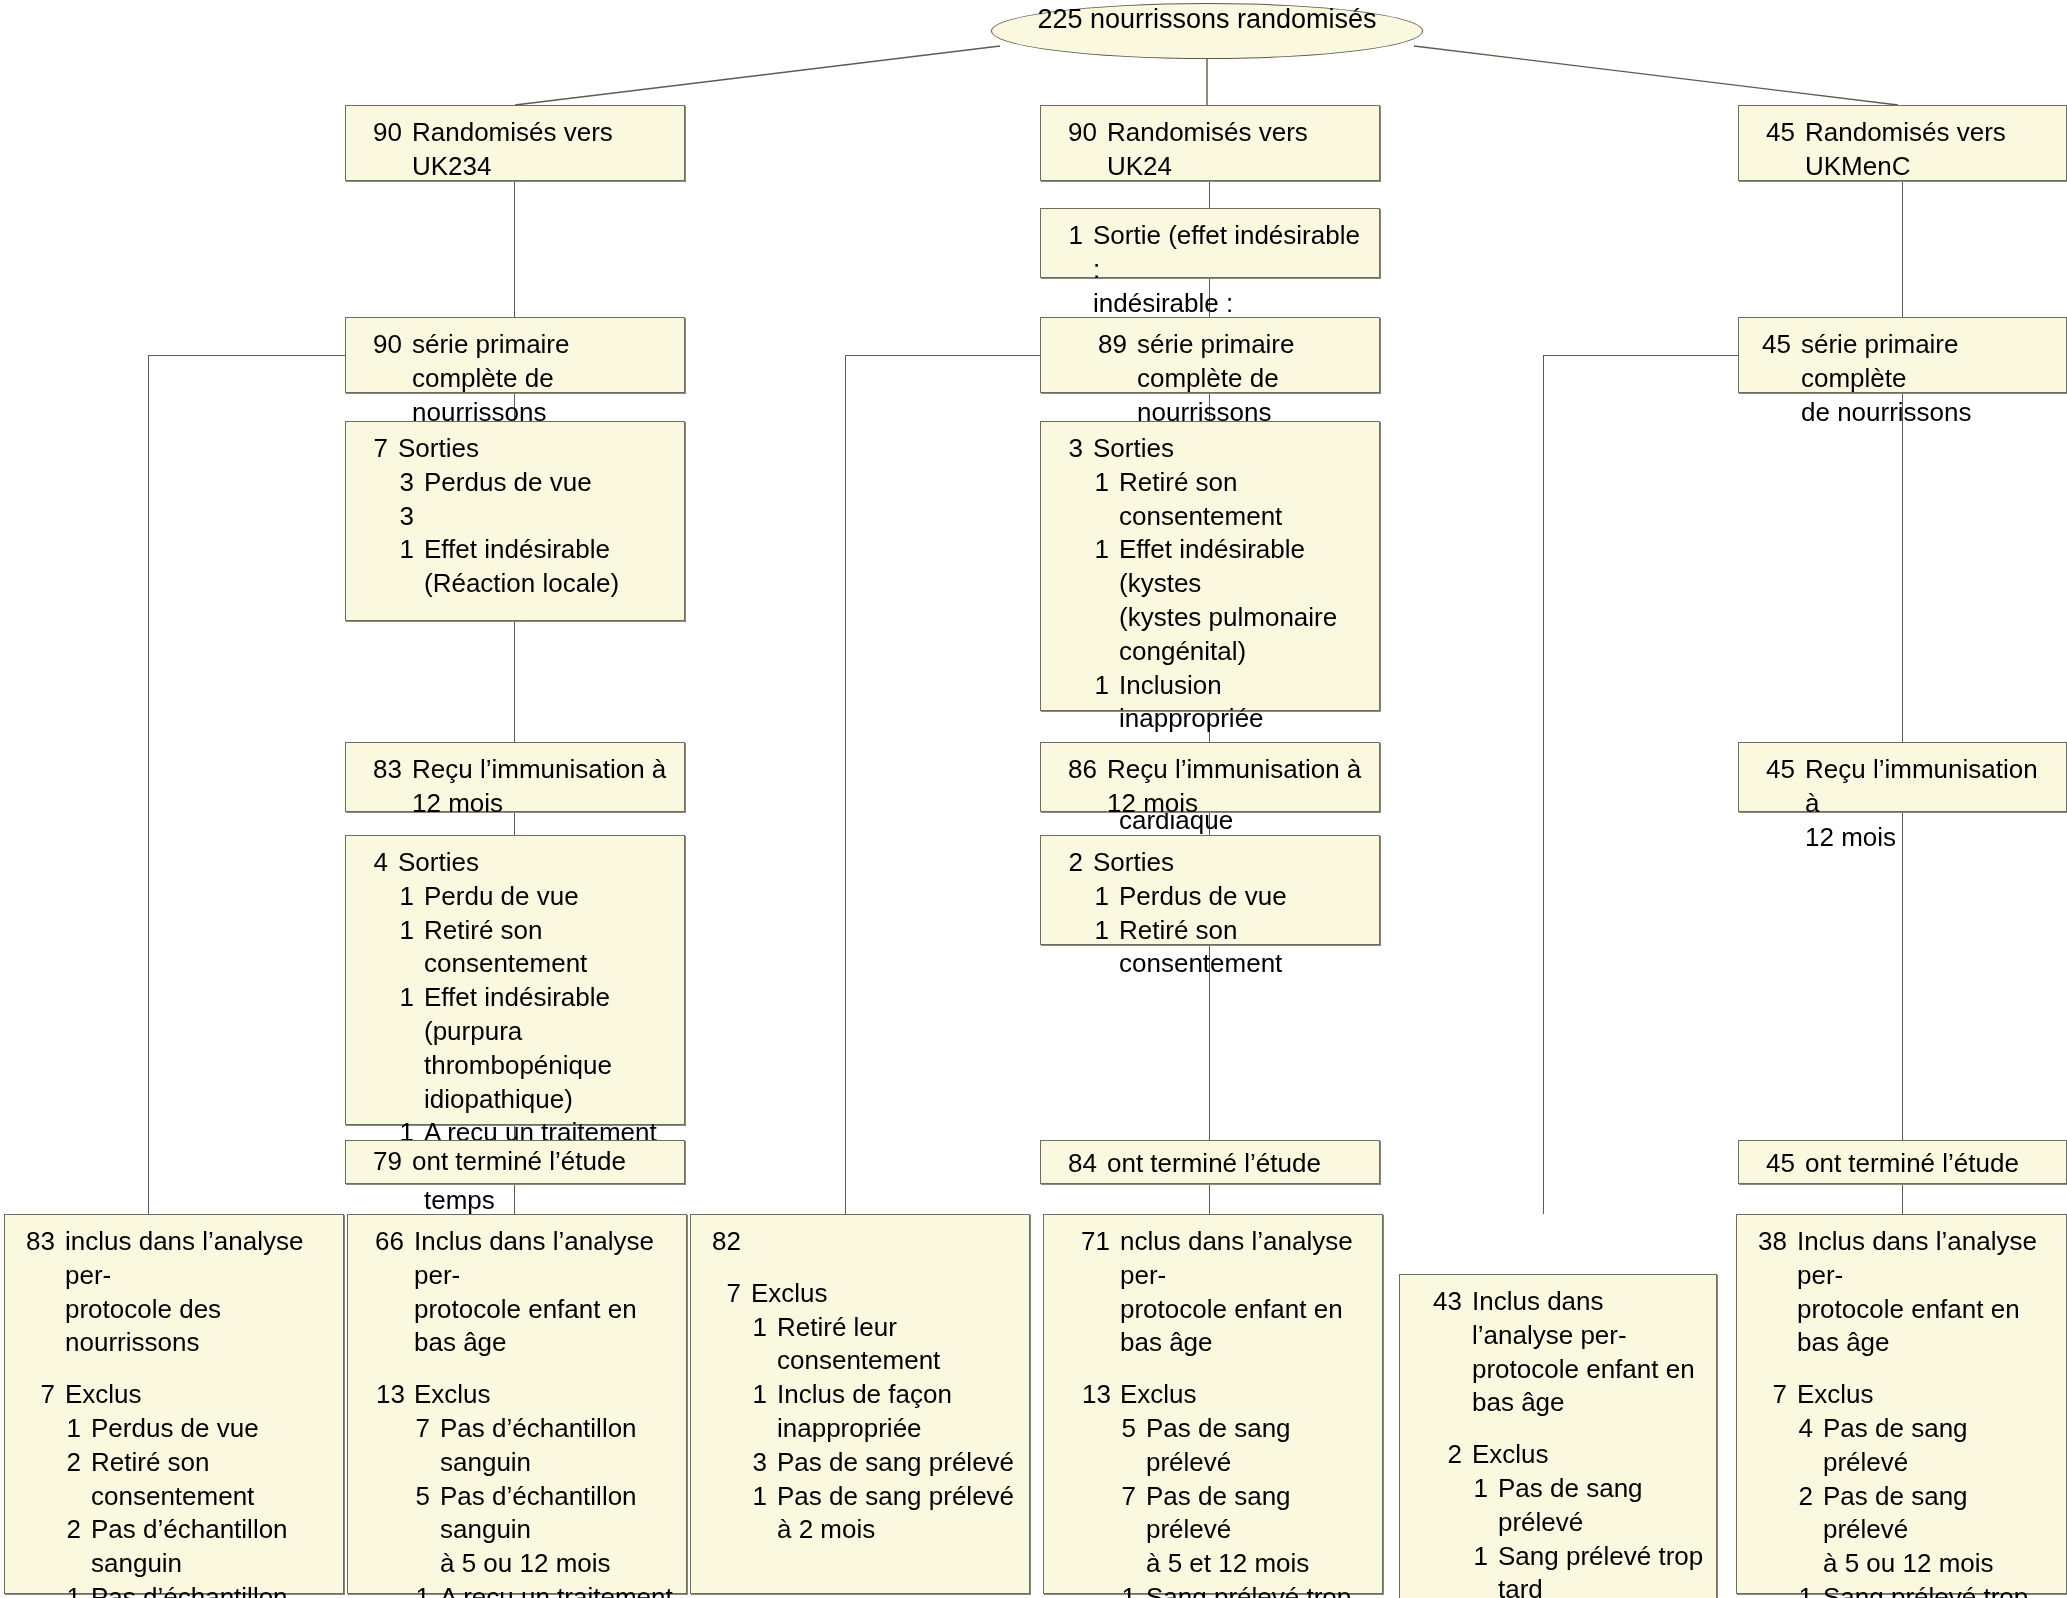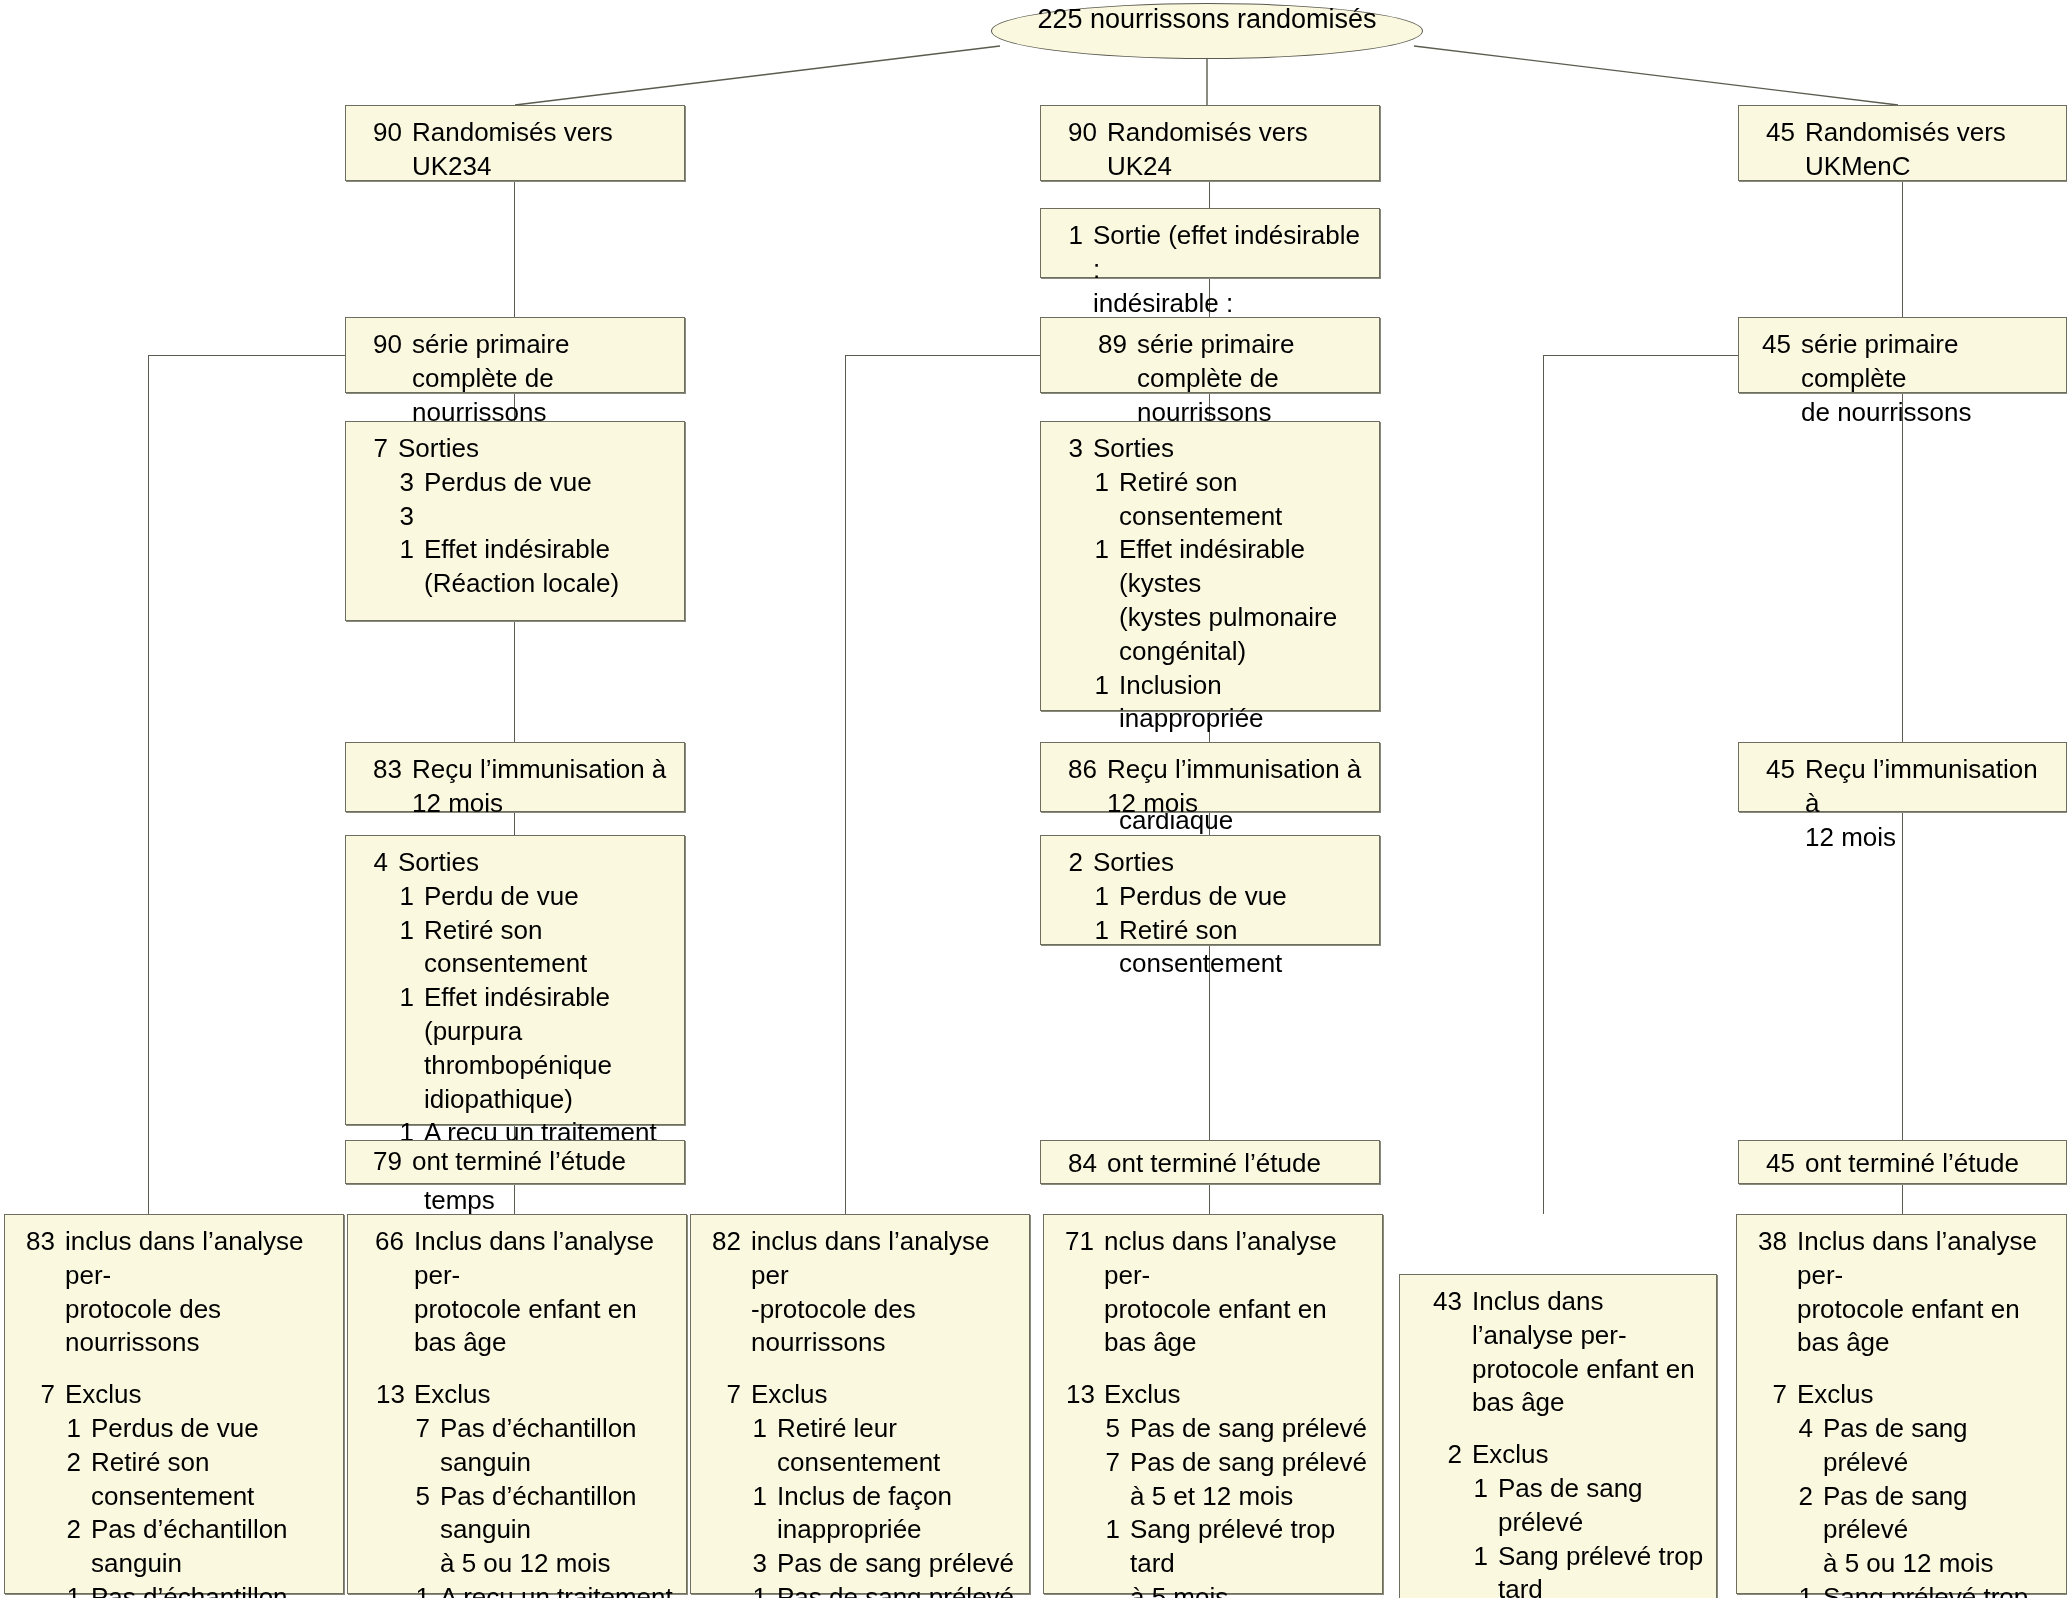--- a/index.html
+++ b/index.html
@@ -363,22 +363,20 @@
       <span class="num w-num-sm">1</span>
       <span class="txt plain">A reçu un traitement
 prohibé en même
 temps</span>
     </div>
   </div>
 
   <div class="box" style="left:690px; top:1214px; width:340px; height:380px; padding-left:8px;">
     <div class="row">
       <span class="num w-num">82</span>
-      <span class="txt plain">inclus dans l’analyse per
--protocole des nourrissons</span>
     </div>
     <div class="gap"></div>
     <div class="row" style="margin-left:14px;">
       <span class="num w-num-sm">7</span>
       <span class="txt">Exclus</span>
     </div>
     <div class="row" style="margin-left:40px;">
       <span class="num w-num-sm">1</span>
       <span class="txt plain">Retiré leur consentement</span>
     </div>
@@ -392,21 +390,21 @@
       <span class="txt plain">Pas de sang prélevé</span>
     </div>
     <div class="row" style="margin-left:40px;">
       <span class="num w-num-sm">1</span>
       <span class="txt plain">Pas de sang prélevé
 à 2 mois</span>
     </div>
 
   </div>
 
-  <div class="box" style="left:1043px; top:1214px; width:340px; height:380px; padding-left:8px;">
+  <div class="box" style="left:1043px; top:1214px; width:340px; height:380px; padding-left:24px;">
     <div class="row">
       <span class="num w-num">71</span>
       <span class="txt plain">nclus dans l’analyse per-
 protocole enfant en bas âge</span>
     </div>
     <div class="gap"></div>
     <div class="row" style="margin-left:14px;">
       <span class="num w-num-sm">13</span>
       <span class="txt">Exclus</span>
     </div>

